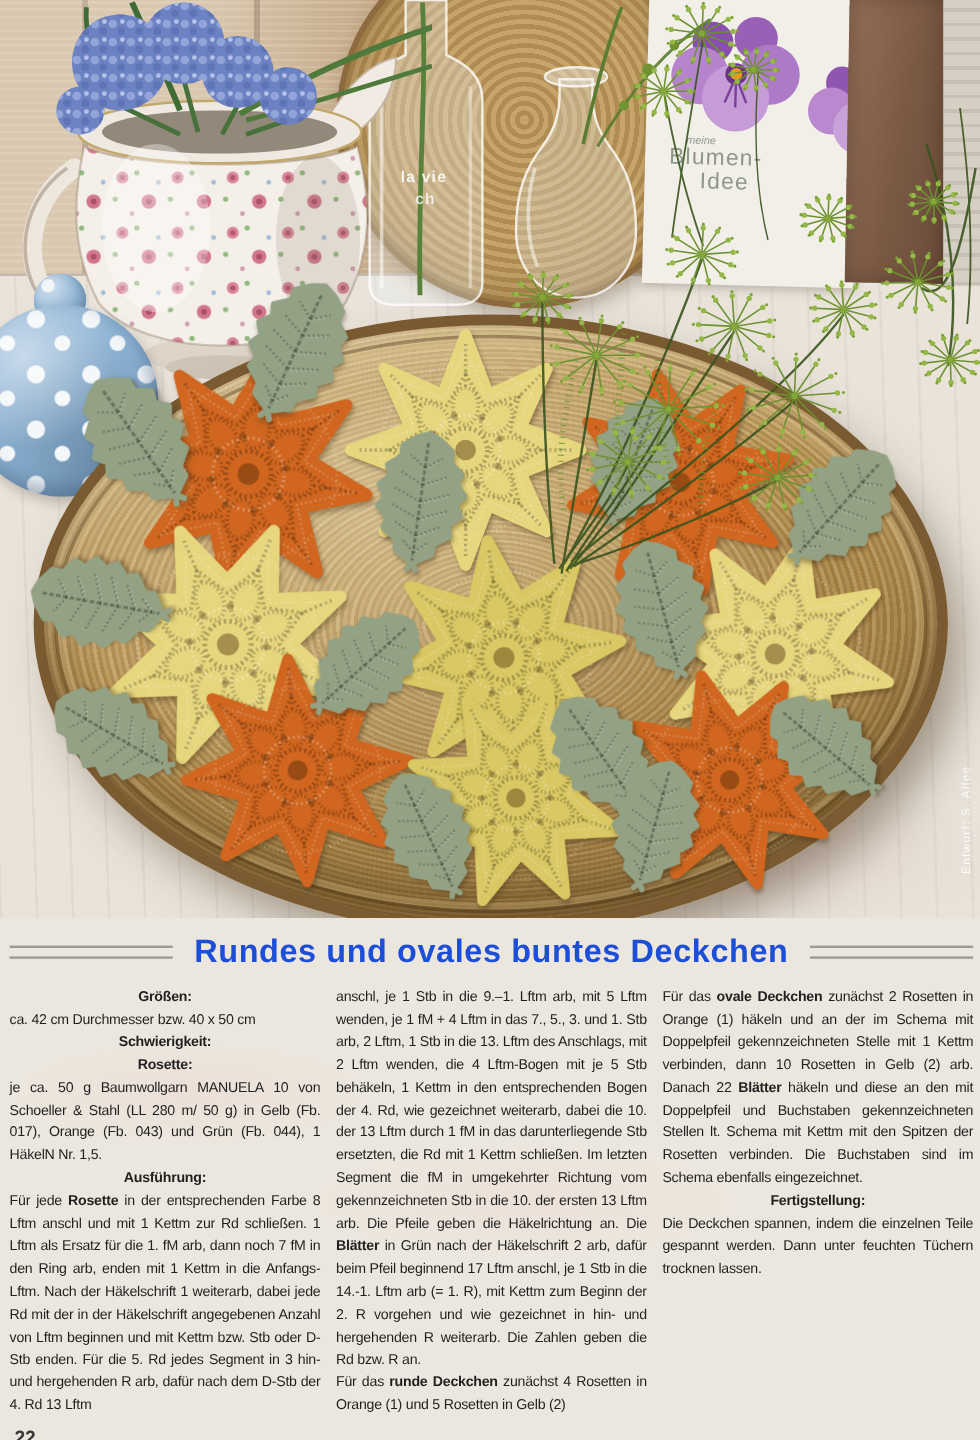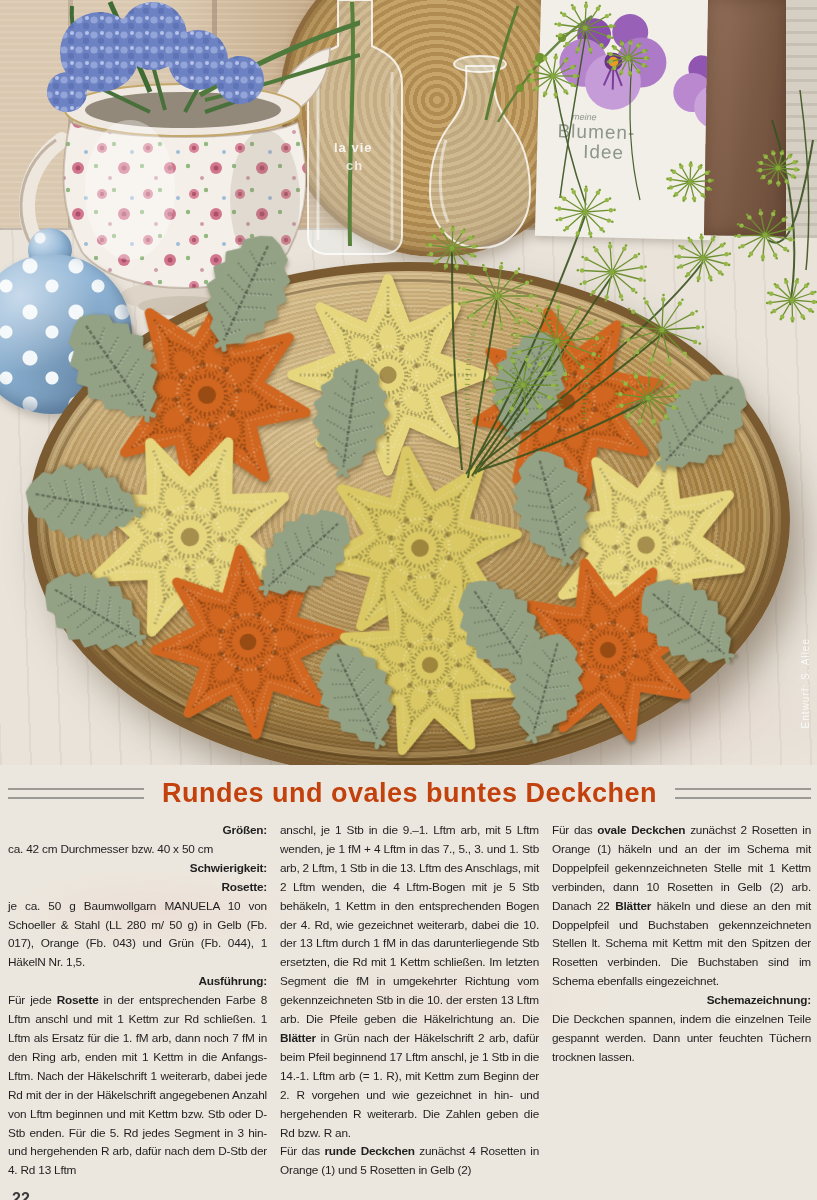--- a/index.html
+++ b/index.html
@@ -59,27 +59,27 @@
     box-shadow:inset 0 0 0 6px rgba(214,186,130,.35);}
   .doily-svg{position:absolute;left:0;top:0;z-index:8;}
   #doily-layer g{filter:drop-shadow(2px 3px 2px rgba(70,50,20,.4));}
   .dill{position:absolute;left:0;top:0;z-index:9;}
   .credit{position:absolute;right:6px;top:638px;z-index:10;writing-mode:vertical-rl;transform:rotate(180deg);
     font-size:10px;color:rgba(255,255,255,.82);letter-spacing:1px;}
   
   .article{position:relative;padding:0 6px 0 8px;}
   .title-row{display:flex;align-items:center;margin-top:13px;}
   .rule{flex:1;height:7px;border-top:2px solid #8d8d89;border-bottom:2px solid #8d8d89;opacity:.85;}
-  .page-title{margin:0 18px;font-size:27px;font-weight:bold;letter-spacing:.5px;color:#c2410c;white-space:nowrap;text-align:right;}
+  .page-title{margin:0 18px;font-size:27px;font-weight:bold;letter-spacing:.5px;color:#1d4ed8;white-space:nowrap;text-align:right;}
   .cols{display:flex;gap:13px;margin-top:12px;color:#1f1f1f;
     background-image:
       radial-gradient(ellipse 220px 60px at 150px 90px, rgba(235,150,150,.10), transparent 70%),
       radial-gradient(ellipse 260px 70px at 430px 180px, rgba(235,150,150,.08), transparent 70%);}
   .col{flex:1;min-width:0;font-size:11.8px;line-height:18.9px;letter-spacing:-.2px;}
-  .col .hl{font-weight:bold;text-align:right;}
+  .col .hl{font-weight:bold;text-align:center;}
   .col .pl{text-align:justify;}
   .page-number{position:absolute;left:12px;bottom:-8px;font-size:16px;font-weight:bold;color:#3a3a3a;}
 </style>
 </head>
 <body>
 
 <div class="photo">
   <div class="table"></div>
   <div class="board"></div>
 
@@ -1076,19 +1076,19 @@
         <div class="pl"><span>je ca. 50 g Baumwollgarn MANUELA 10 von Schoeller &amp; Stahl (LL 280 m/ 50 g) in Gelb (Fb. 017), Orange (Fb. 043) und Grün (Fb. 044), 1 HäkelN Nr. 1,5.</span></div>
         <div class="hl"><span>Ausführung:</span></div>
         <div class="pl"><span>Für jede </span><b>Rosette</b><span> in der entsprechenden Farbe 8 Lftm anschl und mit 1 Kettm zur Rd schließen. 1 Lftm als Ersatz für die 1. fM arb, dann noch 7 fM in den Ring arb, enden mit 1 Kettm in die Anfangs-Lftm. Nach der Häkelschrift 1 weiterarb, dabei jede Rd mit der in der Häkelschrift angegebenen Anzahl von Lftm beginnen und mit Kettm bzw. Stb oder D-Stb enden. Für die 5. Rd jedes Segment in 3 hin- und hergehenden R arb, dafür nach dem D-Stb der 4. Rd 13 Lftm</span></div>
       </div>
     <div class="col">
         <div class="pl"><span>anschl, je 1 Stb in die 9.–1. Lftm arb, mit 5 Lftm wenden, je 1 fM + 4 Lftm in das 7., 5., 3. und 1. Stb arb, 2 Lftm, 1 Stb in die 13. Lftm des Anschlags, mit 2 Lftm wenden, die 4 Lftm-Bogen mit je 5 Stb behäkeln, 1 Kettm in den entsprechenden Bogen der 4. Rd, wie gezeichnet weiterarb, dabei die 10. der 13 Lftm durch 1 fM in das darunterliegende Stb ersetzten, die Rd mit 1 Kettm schließen. Im letzten Segment die fM in umgekehrter Richtung vom gekennzeichneten Stb in die 10. der ersten 13 Lftm arb. Die Pfeile geben die Häkelrichtung an. Die </span><b>Blätter</b><span> in Grün nach der Häkelschrift 2 arb, dafür beim Pfeil beginnend 17 Lftm anschl, je 1 Stb in die 14.-1. Lftm arb (= 1. R), mit Kettm zum Beginn der 2. R vorgehen und wie gezeichnet in hin- und hergehenden R weiterarb. Die Zahlen geben die Rd bzw. R an.</span></div>
         <div class="pl"><span>Für das </span><b>runde Deckchen</b><span> zunächst 4 Rosetten in Orange (1) und 5 Rosetten in Gelb (2)</span></div>
       </div>
     <div class="col">
         <div class="pl"><span>Für das </span><b>ovale Deckchen</b><span> zunächst 2 Rosetten in Orange (1) häkeln und an der im Schema mit Doppelpfeil gekennzeichneten Stelle mit 1 Kettm verbinden, dann 10 Rosetten in Gelb (2) arb. Danach 22 </span><b>Blätter</b><span> häkeln und diese an den mit Doppelpfeil und Buchstaben gekennzeichneten Stellen lt. Schema mit Kettm mit den Spitzen der Rosetten verbinden. Die Buchstaben sind im Schema ebenfalls eingezeichnet.</span></div>
-        <div class="hl"><span>Schemazeichnung:</span></div>
+        <div class="hl"><span>Fertigstellung:</span></div>
         <div class="pl"><span>Die Deckchen spannen, indem die einzelnen Teile gespannt werden. Dann unter feuchten Tüchern trocknen lassen.</span></div>
       </div>
   </div>
 </div>
 
 <div class="page-number">22</div>
 
 </body></html>

